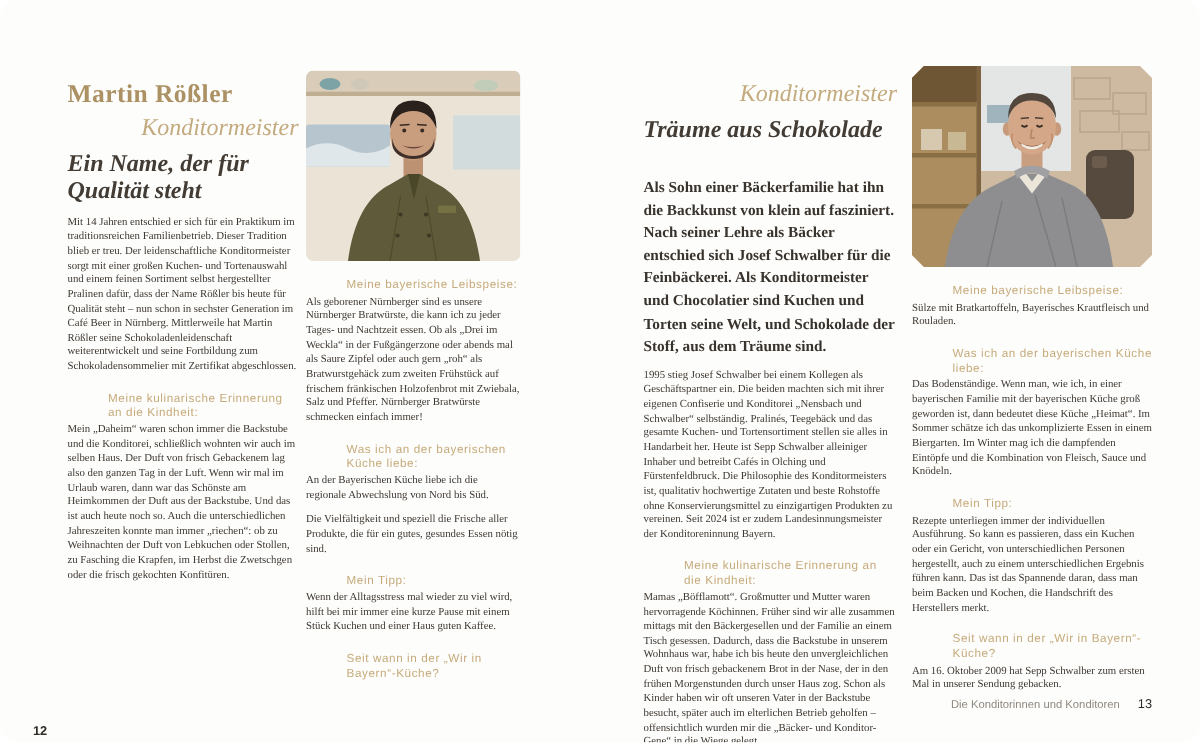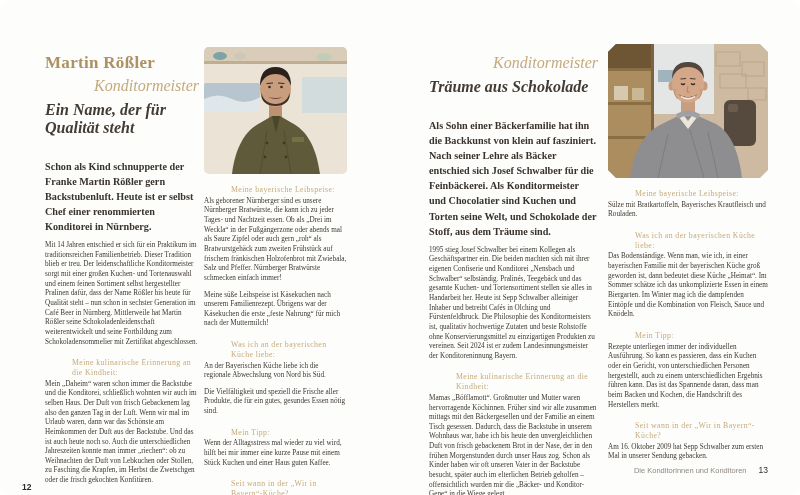--- a/index.html
+++ b/index.html
@@ -14,21 +14,21 @@
   .title{font-family:"Liberation Serif",serif;font-weight:700;font-size:17px;line-height:1.1;
          color:#ac9164;letter-spacing:.3px;margin:0 0 4px;}
   .subtitle{font-family:"Liberation Serif",serif;font-style:italic;font-size:16px;
             color:#c3aa7f;margin:0 0 6px;text-align:right;}
   .tagline{font-family:"Liberation Serif",serif;font-style:italic;font-weight:700;
            font-size:16px;color:#423c35;margin:0;}
   .intro{font-family:"Liberation Serif",serif;font-weight:600;font-size:10.2px;line-height:1.48;
          color:#39332d;margin:22px 0 0;}
   .body{font-family:"Liberation Serif",serif;font-size:7.2px;line-height:1.34;color:#3e3832;
         margin:7px 0 0;}
-  .mini{font-family:Liberation Serif, serif;font-weight:400;font-size:7.8px;line-height:1.25;
+  .mini{font-family:Liberation Sans, sans-serif;font-weight:400;font-size:7.8px;line-height:1.25;
         color:#c6aa7b;letter-spacing:.4px;margin:11px 0 2px;padding-left:27px;}
   .mini + .body{margin-top:2px;}
 
   .photo{display:block;overflow:hidden;}
   .photo svg{display:block;}
   .photo-l{width:143px;height:127px;border-radius:5px;margin:0 0 8px;}
   .photo-r{width:160px;height:134px;margin:0 0 8px;
            clip-path:polygon(8px 0,152px 0,160px 8px,160px 126px,152px 134px,8px 134px,0 126px,0 8px);}
 
   .pagenum-left{position:absolute;left:22px;top:482px;
@@ -39,21 +39,20 @@
 </style>
 </head>
 <body>
 
 <div id="spread">
 
   <section class="col col-l1">
     <h1 class="title">Martin Rößler</h1>
     <div class="subtitle">Konditormeister</div>
     <div class="tagline">Ein Name, der für Qualität steht</div>
-    <p class="intro">Schon als Kind schnupperte der Franke Martin Rößler gern Backstubenluft. Heute ist er selbst Chef einer renommierten Konditorei in Nürnberg.</p>
     <p class="body">Mit 14 Jahren entschied er sich für ein Praktikum im traditionsreichen Familienbetrieb. Dieser Tradition blieb er treu. Der leidenschaftliche Konditormeister sorgt mit einer großen Kuchen- und Tortenauswahl und einem feinen Sortiment selbst hergestellter Pralinen dafür, dass der Name Rößler bis heute für Qualität steht – nun schon in sechster Generation im Café Beer in Nürnberg. Mittlerweile hat Martin Rößler seine Schokoladenleidenschaft weiterentwickelt und seine Fortbildung zum Schokoladensommelier mit Zertifikat abgeschlossen.</p>
     <h3 class="mini">Meine kulinarische Erinnerung an die Kindheit:</h3>
     <p class="body">Mein „Daheim“ waren schon immer die Backstube und die Konditorei, schließlich wohnten wir auch im selben Haus. Der Duft von frisch Gebackenem lag also den ganzen Tag in der Luft. Wenn wir mal im Urlaub waren, dann war das Schönste am Heimkommen der Duft aus der Backstube. Und das ist auch heute noch so. Auch die unterschiedlichen Jahreszeiten konnte man immer „riechen“: ob zu Weihnachten der Duft von Lebkuchen oder Stollen, zu Fasching die Krapfen, im Herbst die Zwetschgen oder die frisch gekochten Konfitüren.</p>
   </section>
 
   <section class="col col-l2">
     <div class="photo photo-l">
       <svg width="143" height="127" viewBox="0 0 143 127" xmlns="http://www.w3.org/2000/svg">
         <rect width="143" height="127" fill="#eae3d6"></rect>
         <rect width="143" height="14" fill="#d9cdb9"></rect>
@@ -79,21 +78,20 @@
           <path d="M57.5 45 C59 61 84 61 85.5 45 L85.5 50 C83 62 60 62 57.5 50 Z" fill="#41302a"></path>
           <path d="M64 50 Q71.5 54 79 50 Q71.5 52 64 50 Z" fill="#6b4638"></path>
           <circle cx="65.5" cy="40" r="1.3" fill="#352a24"></circle>
             <circle cx="77.5" cy="40" r="1.3" fill="#352a24"></circle>
           <path d="M62.5 36.5 L69 36 M74 36 L80.5 36.5" stroke="#352a24" stroke-width="1" fill="none"></path>
         </g>
       </svg>
     </div>
     <h3 class="mini">Meine bayerische Leibspeise:</h3>
     <p class="body">Als geborener Nürnberger sind es unsere Nürnberger Bratwürste, die kann ich zu jeder Tages- und Nachtzeit essen. Ob als „Drei im Weckla“ in der Fußgängerzone oder abends mal als Saure Zipfel oder auch gern „roh“ als Bratwurstgehäck zum zweiten Frühstück auf frischem fränkischen Holzofenbrot mit Zwiebala, Salz und Pfeffer. Nürnberger Bratwürste schmecken einfach immer!</p>
-    <p class="body">Meine süße Leibspeise ist Käsekuchen nach unserem Familienrezept. Übrigens war der Käsekuchen die erste „feste Nahrung“ für mich nach der Muttermilch!</p>
     <h3 class="mini">Was ich an der bayerischen Küche liebe:</h3>
     <p class="body">An der Bayerischen Küche liebe ich die regionale Abwechslung von Nord bis Süd.</p>
     <p class="body">Die Vielfältigkeit und speziell die Frische aller Produkte, die für ein gutes, gesundes Essen nötig sind.</p>
     <h3 class="mini">Mein Tipp:</h3>
     <p class="body">Wenn der Alltagsstress mal wieder zu viel wird, hilft bei mir immer eine kurze Pause mit einem Stück Kuchen und einer Haus guten Kaffee.</p>
     <h3 class="mini">Seit wann in der „Wir in Bayern“-Küche?</h3>
 
   </section>
 
   <section class="col col-r1">

